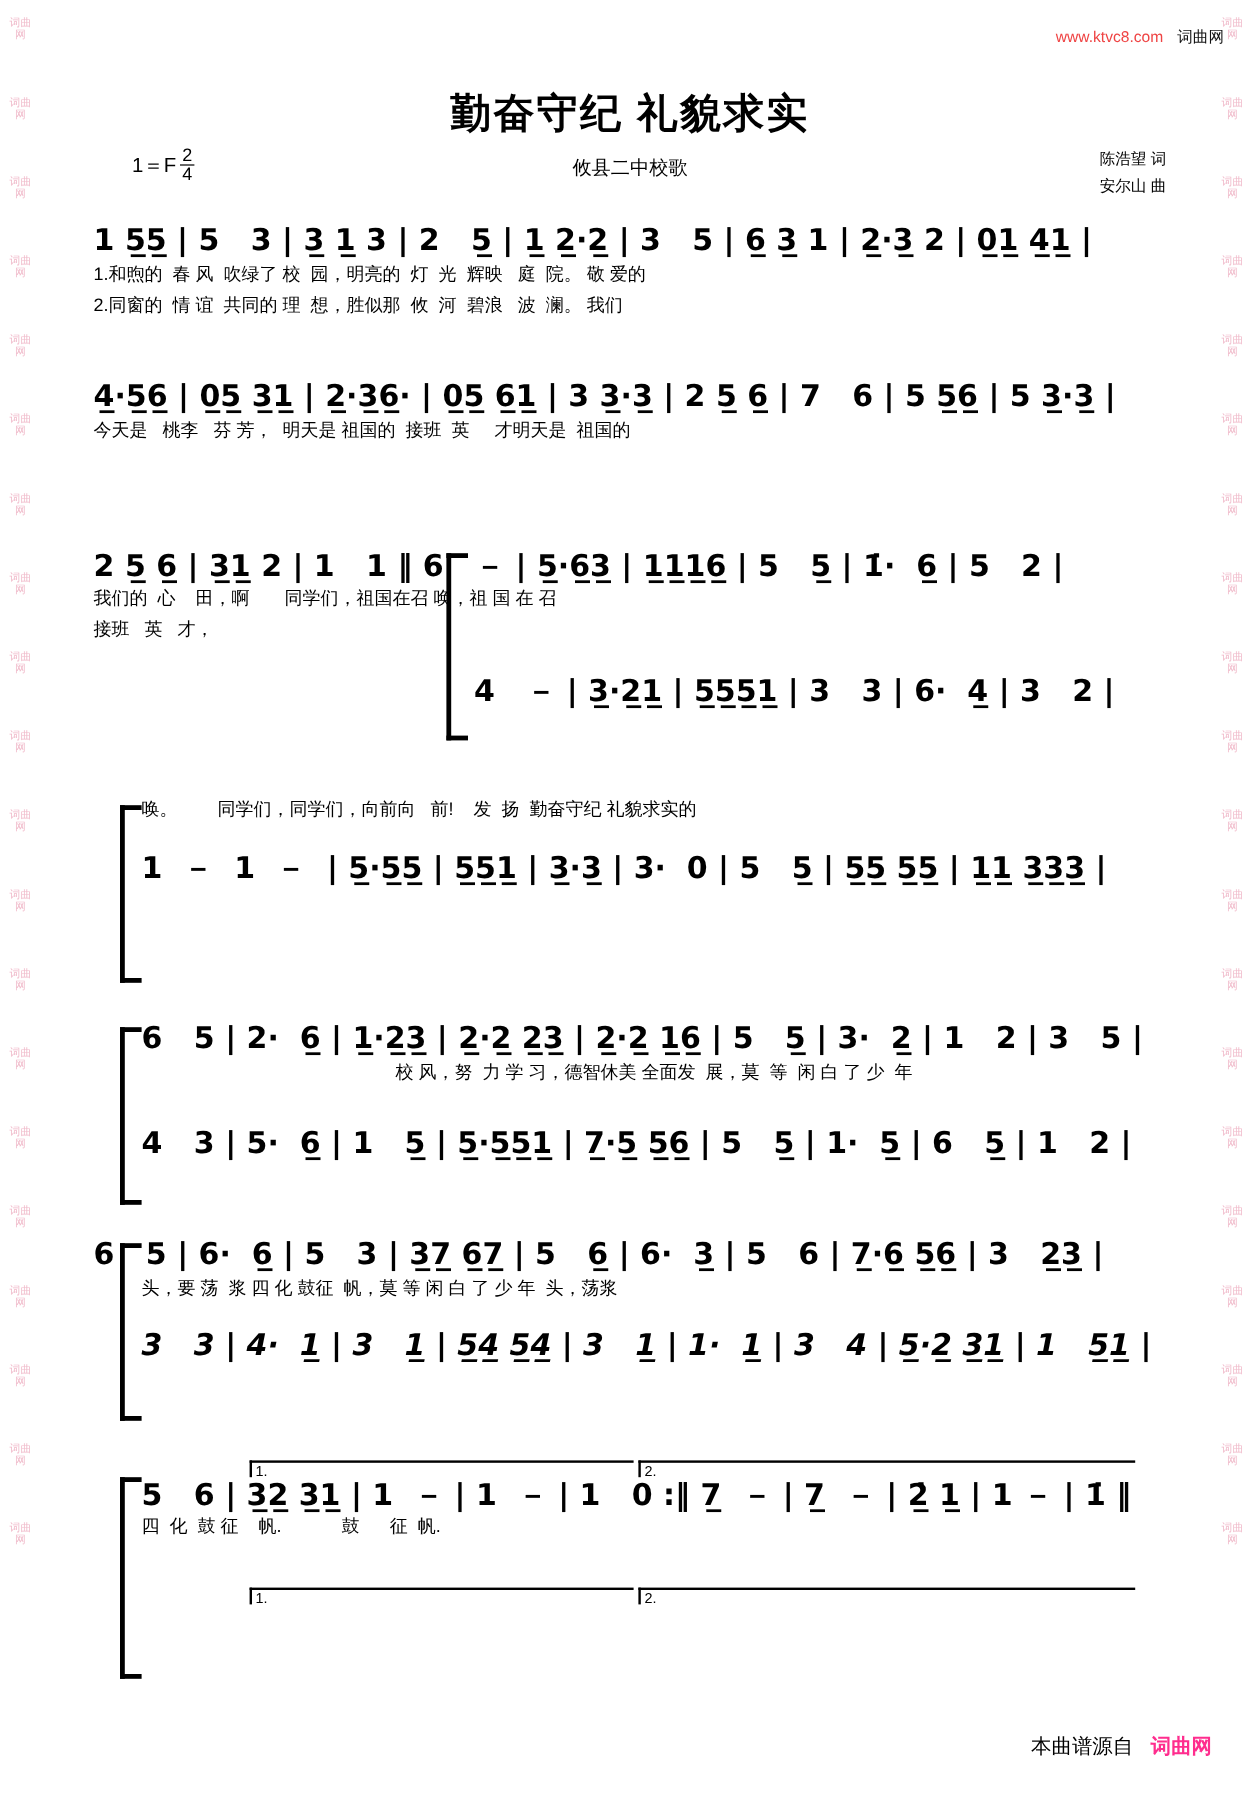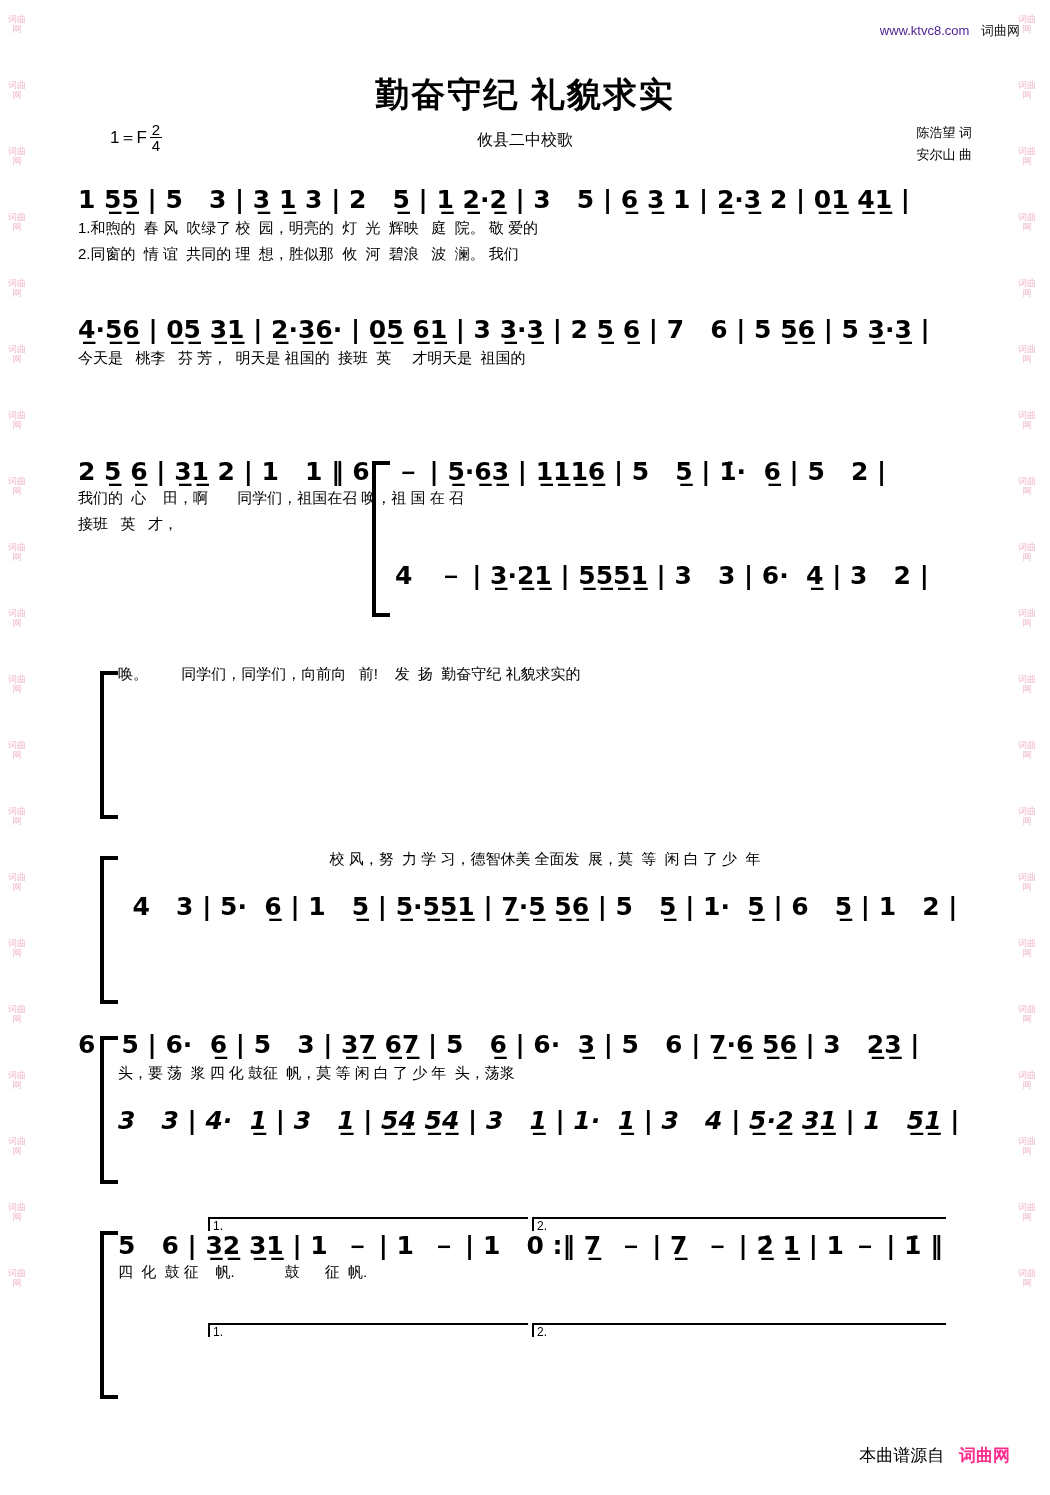--- a/index.html
+++ b/index.html
@@ -25,21 +25,21 @@
   .wm{
     font-size:9px;line-height:10px;color:#f0b9c9;
     writing-mode:horizontal-tb;text-align:center;
     width:26px;word-break:break-all;
   }
 
   .topbar{
     position:absolute;top:22px;right:30px;
     font-size:13px;color:#111;
   }
-  .topbar .site{color:#4c1d95;}
+  .topbar .site{color:#ef4444;}
   .topbar .cn{color:#111;margin-left:8px;}
 
   .title{
     position:absolute;top:72px;left:0;right:0;
     text-align:center;
     font-size:34px;font-weight:bold;
     letter-spacing:2px;
   }
   .subtitle{
     position:absolute;top:130px;left:0;right:0;
@@ -186,26 +186,28 @@
     <div class="brace" style="left:372px;top:6px;height:148px;"></div>
     <div class="staffline"><span class="notes">2 5̲ 6̲ | 3̲1̲ 2 | 1   1 ‖ 6   － | 5̲·6̲3̲ | 1̲1̲1̲6̲ | 5   5̲ | 1̇·  6̲ | 5   2 |</span></div>
     <div class="lyricline"><span class="lyr">我们的  心    田，啊       同学们，祖国在召 唤，祖 国 在 召</span></div>
     <div class="lyricline"><span class="lyr">接班   英   才，</span></div>
     <div class="staffline" style="margin-left:395px;margin-top:18px;"><span class="notes">4   － | 3̲·2̲1̲ | 5̲5̲5̲1̲ | 3   3 | 6·  4̲ | 3   2 |</span></div>
   </div>
 
   <div class="system" style="top:665px;">
     <div class="brace" style="left:100px;top:6px;height:140px;"></div>
     <div class="lyricline" style="margin-left:118px;"><span class="lyr">唤。        同学们，同学们，向前向   前!    发  扬  勤奋守纪 礼貌求实的</span></div>
+    <div class="staffline" style="margin-left:118px;margin-top:16px;"><span class="notes">1  －  1  －  | 5̲·5̲5̲ | 5̲5̲1̲ | 3̲·3̲ | 3·  0 | 5   5̲ | 5̲5̲ 5̲5̲ | 1̲1̲ 3̲3̲3̲ |</span></div>
   </div>
 
   <div class="system" style="top:850px;">
     <div class="brace" style="left:100px;top:6px;height:140px;"></div>
+    <div class="staffline" style="margin-left:118px;"><span class="notes">6   5 | 2·  6̲ | 1̲·2̲3̲ | 2̲·2̲ 2̲3̲ | 2̲·2̲ 1̲6̲ | 5   5̲ | 3·  2̲ | 1   2 | 3   5 |</span></div>
     <div class="lyricline" style="margin-left:118px;text-align:center;"><span class="lyr">校 风，努  力 学 习，德智休美 全面发  展，莫  等  闲 白 了 少  年</span></div>
-    <div class="staffline" style="margin-left:118px;margin-top:16px;text-align:center;"><span class="notes">4   3 | 5·  6̲ | 1   5̲ | 5̲·5̲5̲1̲ | 7̲·5̲ 5̲6̲ | 5   5̲ | 1·  5̲ | 6   5̲ | 1   2 |</span></div>
+    <div class="staffline" style="margin-left:118px;margin-top:28px;"><span class="notes">4   3 | 5·  6̲ | 1   5̲ | 5̲·5̲5̲1̲ | 7̲·5̲ 5̲6̲ | 5   5̲ | 1·  5̲ | 6   5̲ | 1   2 |</span></div>
   </div>
 
   <div class="system" style="top:1030px;">
     <div class="brace" style="left:100px;top:6px;height:140px;"></div>
     <div class="staffline" style=""><span class="notes">6   5 | 6·  6̲ | 5   3 | 3̲7̲ 6̲7̲ | 5   6̲ | 6·  3̲ | 5   6 | 7̲·6̲ 5̲6̲ | 3   2̲3̲ |</span></div>
     <div class="lyricline" style="margin-left:118px;"><span class="lyr">头，要 荡  浆 四 化 鼓征  帆，莫 等 闲 白 了 少 年  头，荡浆</span></div>
     <div class="staffline" style="margin-left:118px;margin-top:16px;font-style:italic;"><span class="notes">3   3 | 4·  1̲ | 3   1̲ | 5̲4̲ 5̲4̲ | 3   1̲ | 1·  1̲ | 3   4 | 5̲·2̲ 3̲1̲ | 1   5̲1̲ |</span></div>
   </div>
 
   <div class="system" style="top:1215px;">

